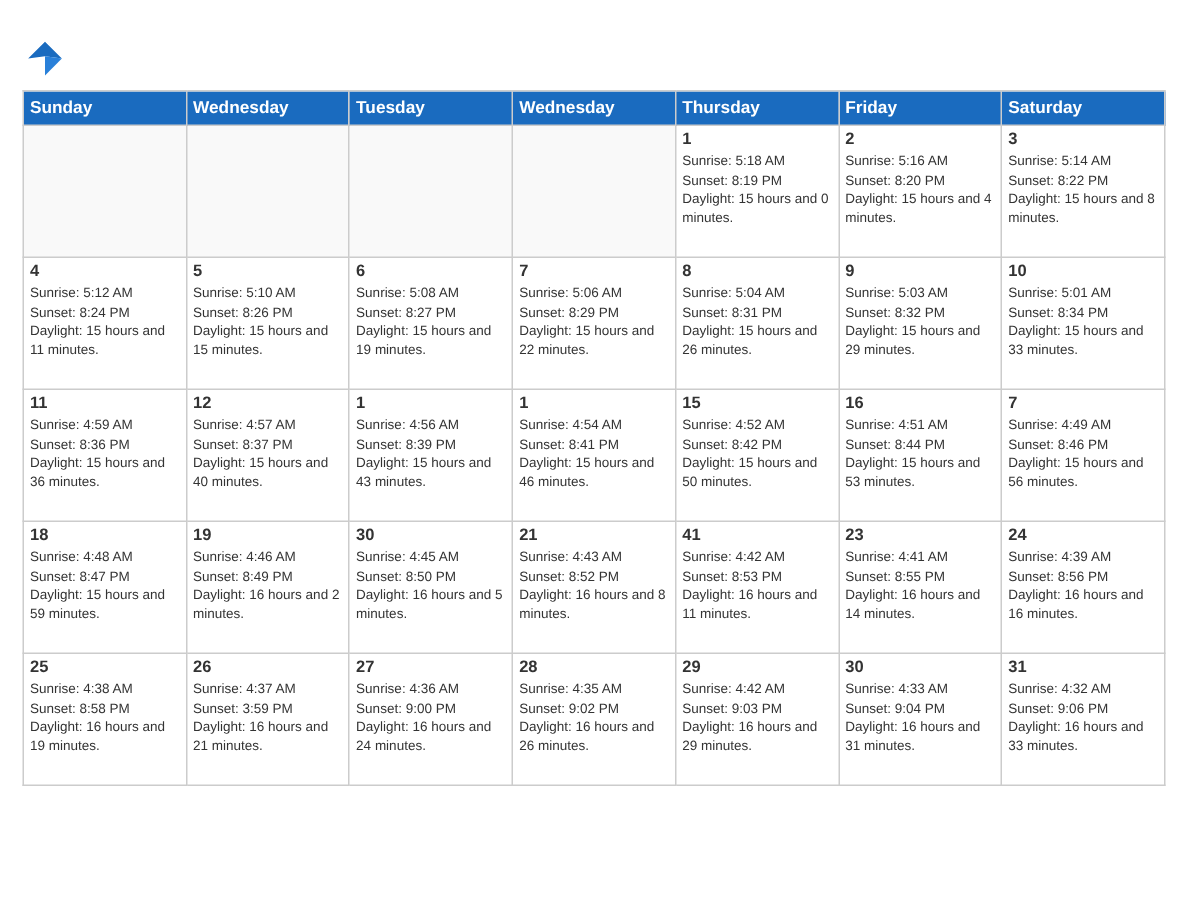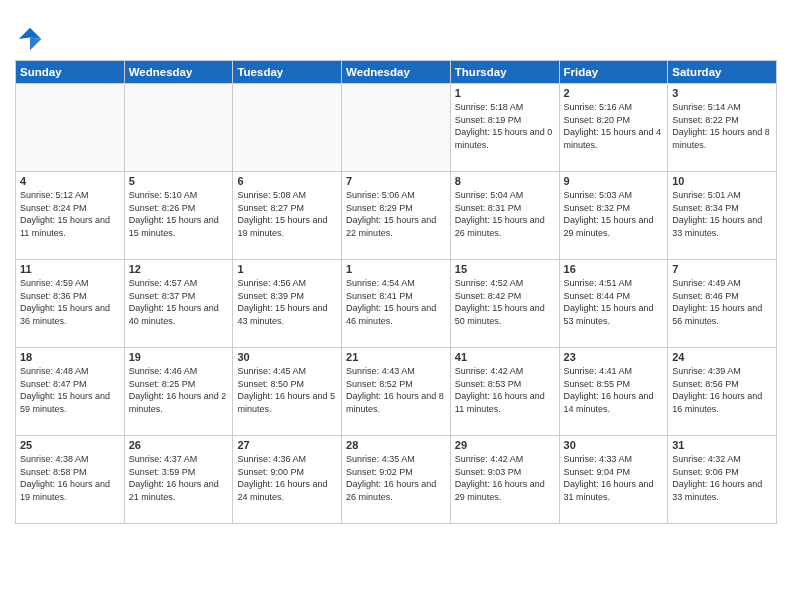--- a/index.html
+++ b/index.html
@@ -262,21 +262,21 @@
           <td>
             <span class="day-number">18</span>
             <div class="day-info">Sunrise: 4:48 AM
 Sunset: 8:47 PM
 Daylight: 15 hours
 and 59 minutes.</div>
           </td>
           <td>
             <span class="day-number">19</span>
             <div class="day-info">Sunrise: 4:46 AM
-Sunset: 8:25 PM
+Sunset: 8:49 PM
 Daylight: 16 hours
 and 2 minutes.</div>
           </td>
           <td>
             <span class="day-number">30</span>
             <div class="day-info">Sunrise: 4:45 AM
 Sunset: 8:50 PM
 Daylight: 16 hours
 and 5 minutes.</div>
           </td>

